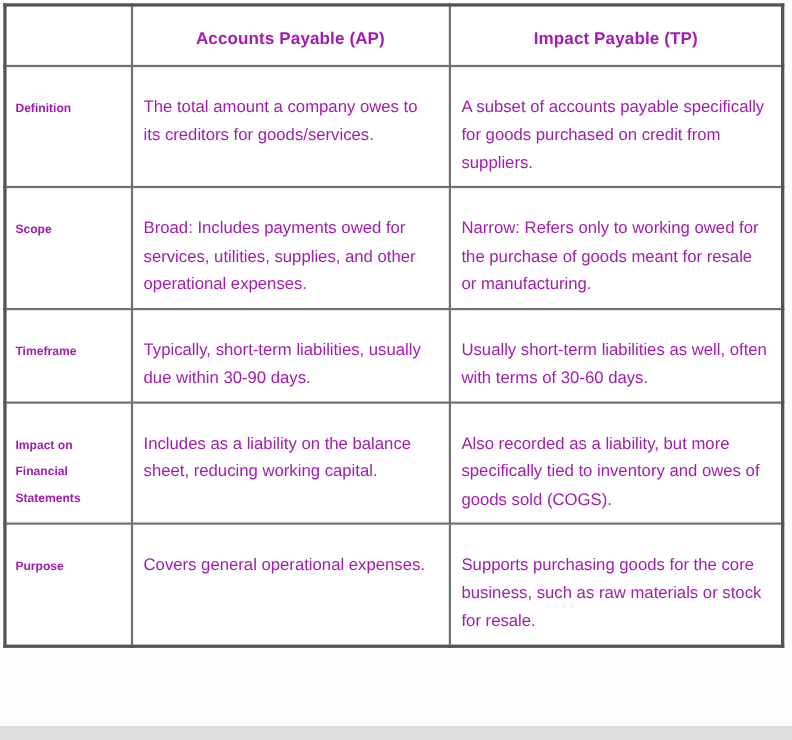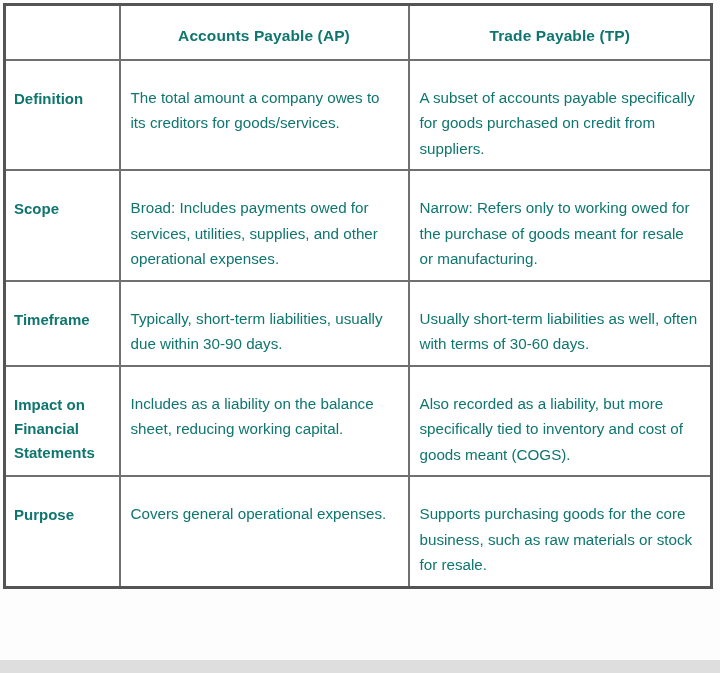--- a/index.html
+++ b/index.html
@@ -26,40 +26,40 @@
   table.cmp {
     border-collapse: collapse;
     table-layout: fixed;
     width: 707px;
     margin: 3px 0 0 3px;
     border: 3px solid #555555;
     background: #ffffff;
   }
   table.cmp td, table.cmp th {
     border: 2px solid #707070;
-    color: #0f766e;
+    color: #a21caf;
     overflow: hidden;
   }
   
   col.c0 { width: 115px; }
   col.c1 { width: 289px; }
   col.c2 { width: 303px; }
   
   tr.hdr { height: 55px; }
   tr.hdr th {
     font-size: 15.5px;
     font-weight: bold;
     text-align: center;
     vertical-align: middle;
     padding-top: 8px;
     letter-spacing: 0.1px;
   }
   
   td.label {
-    font-size: 15px;
+    font-size: 11px;
     font-weight: bold;
     vertical-align: top;
     padding: 26px 6px 6px 8px;
     line-height: 24px;
   }
   td.body {
     font-size: 15.2px;
     vertical-align: top;
     padding: 24px 12px 8px 10px;
     line-height: 25.5px;
@@ -81,21 +81,21 @@
     <colgroup>
       <col class="c0">
         <col class="c1">
         <col class="c2">
     </colgroup>
 
     <tbody>
         <tr class="hdr">
       <th></th>
       <th>Accounts Payable (AP)</th>
-      <th>Trade Payable (TP)</th>
+      <th>Impact Payable (TP)</th>
     </tr>
 
     <tr class="r-definition">
       <td class="label">Definition</td>
       <td class="body">The total amount a company owes to its creditors for goods/services.</td>
       <td class="body">A subset of accounts payable specifically for goods purchased on credit from suppliers.</td>
     </tr>
 
     <tr class="r-scope">
       <td class="label">Scope</td>
@@ -106,21 +106,21 @@
 
     <tr class="r-timeframe">
       <td class="label">Timeframe</td>
       <td class="body">Typically, short-term liabilities, usually due within 30-90 days.</td>
       <td class="body">Usually short-term liabilities as well, often with terms of 30-60 days.</td>
     </tr>
 
     <tr class="r-impact">
       <td class="label">Impact on Financial Statements</td>
       <td class="body">Includes as a liability on the balance sheet, reducing working capital.</td>
-      <td class="body">Also recorded as a liability, but more specifically tied to inventory and cost of goods meant (COGS).</td>
+      <td class="body">Also recorded as a liability, but more specifically tied to inventory and owes of goods sold (COGS).</td>
     </tr>
 
     <tr class="r-purpose">
       <td class="label">Purpose</td>
       <td class="body">Covers general operational expenses.</td>
       <td class="body">Supports purchasing goods for the core business, such as raw materials or stock for resale.</td>
     </tr>
 
   </tbody>
     </table>

